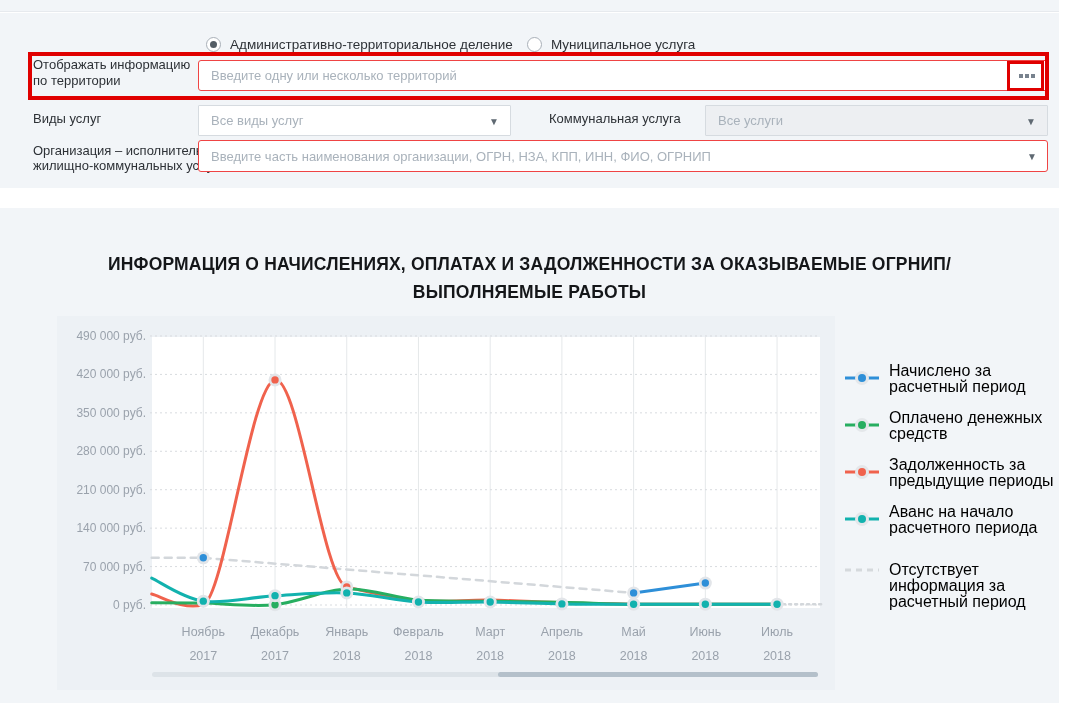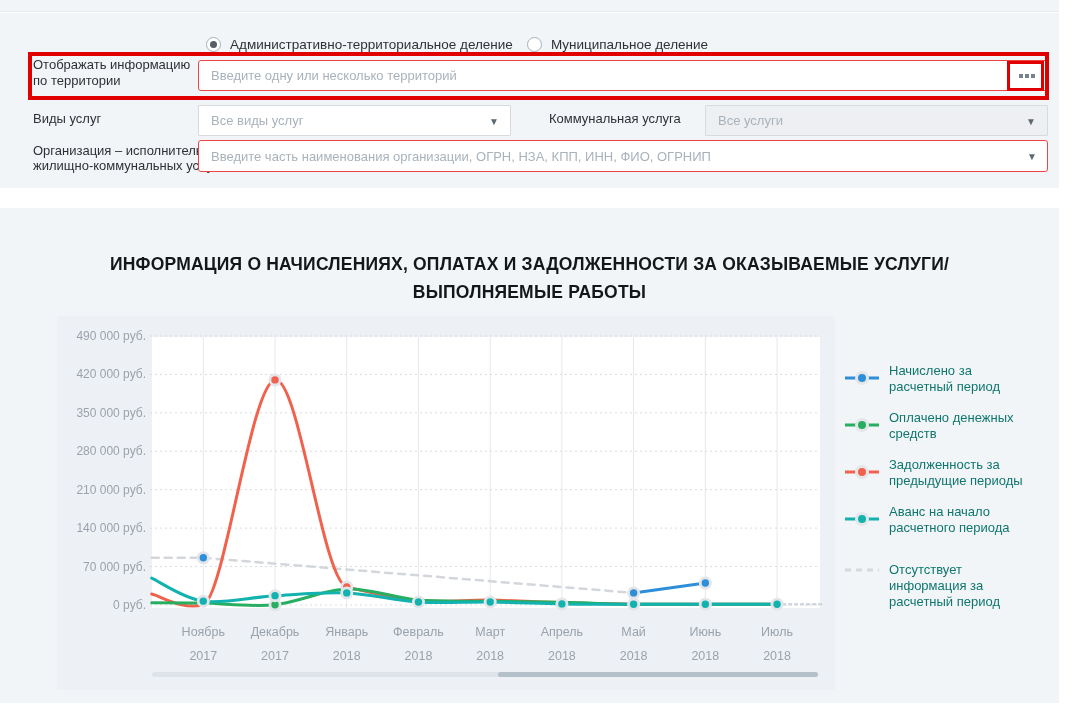--- a/index.html
+++ b/index.html
@@ -37,38 +37,38 @@
   .more-btn i{display:block;width:4px;height:4px;background:#78828e;}
   
   .chart-title{left:0;top:42px;width:1059px;text-align:center;font-weight:bold;
                font-size:17.5px;line-height:28px;color:#141619;letter-spacing:0.2px;}
   #chart-box{left:57px;top:108px;width:778px;height:374px;background:#edf1f5;}
   #chart-svg{position:absolute;left:0;top:0;}
   .scroll-track{position:absolute;left:95px;top:356px;width:666px;height:5px;border-radius:3px;background:#dde3e8;}
   .scroll-thumb{position:absolute;left:346px;top:0;width:320px;height:5px;border-radius:3px;background:#b4c0ca;cursor:pointer;}
   
   .legend-row{position:absolute;left:845px;width:214px;display:flex;gap:10px;}
-  .legend-row .lgt{font-size:13px;line-height:16px;color:#0f766e;}
+  .legend-row .lgt{font-size:16px;line-height:16px;color:#000000;}
   .legend-row svg{flex:0 0 auto;}
 </style>
 </head>
 <body>
 
 <div class="abs top-remnant"></div>
 
 <div id="form-panel" class="abs panel">
 
   <div class="abs radio-row">
     <div class="radio-group">
       <span class="radio sel"></span>
       <span class="radio-label">Административно-территориальное деление</span>
     </div>
     <div class="radio-group">
       <span class="radio"></span>
-      <span class="radio-label">Муниципальное деление</span>
+      <span class="radio-label">Муниципальное услуга</span>
     </div>
   </div>
 
   <div id="hl-territory" class="abs hl"></div>
   <div id="hl-more" class="abs hl"></div>
 
   <div class="abs flabel" style="left:33px;top:44px;">
     <div>Отображать информацию</div>
     <div>по территории</div>
   </div>
@@ -99,21 +99,21 @@
     <div>жилищно-коммунальных услуг</div>
   </div>
   <div class="abs" style="left:198px;top:127px;width:850px;height:32px;">
     <input class="finput" type="text" placeholder="Введите часть наименования организации, ОГРН, НЗА, КПП, ИНН, ФИО, ОГРНИП" style="">
     <span class="caret">▼</span>
   </div>
 </div>
 
 <div id="chart-panel" class="abs panel">
   <div class="abs chart-title">
-    <div>ИНФОРМАЦИЯ О НАЧИСЛЕНИЯХ, ОПЛАТАХ И ЗАДОЛЖЕННОСТИ ЗА ОКАЗЫВАЕМЫЕ УСЛУГИ/</div>
+    <div>ИНФОРМАЦИЯ О НАЧИСЛЕНИЯХ, ОПЛАТАХ И ЗАДОЛЖЕННОСТИ ЗА ОКАЗЫВАЕМЫЕ ОГРНИП/</div>
     <div>ВЫПОЛНЯЕМЫЕ РАБОТЫ</div>
   </div>
 
   <div id="chart-box" class="abs">
     <svg id="chart-svg" width="778" height="374" viewBox="57 316 778 374">
         <rect x="152" y="337" width="668" height="271" fill="#ffffff"></rect>
         <line x1="203.3" x2="203.3" y1="337" y2="608" stroke="#e5e8ea" stroke-width="1"></line>
         <line x1="275.02" x2="275.02" y1="337" y2="608" stroke="#e5e8ea" stroke-width="1"></line>
         <line x1="346.74" x2="346.74" y1="337" y2="608" stroke="#e5e8ea" stroke-width="1"></line>
         <line x1="418.46000000000004" x2="418.46000000000004" y1="337" y2="608" stroke="#e5e8ea" stroke-width="1"></line>

